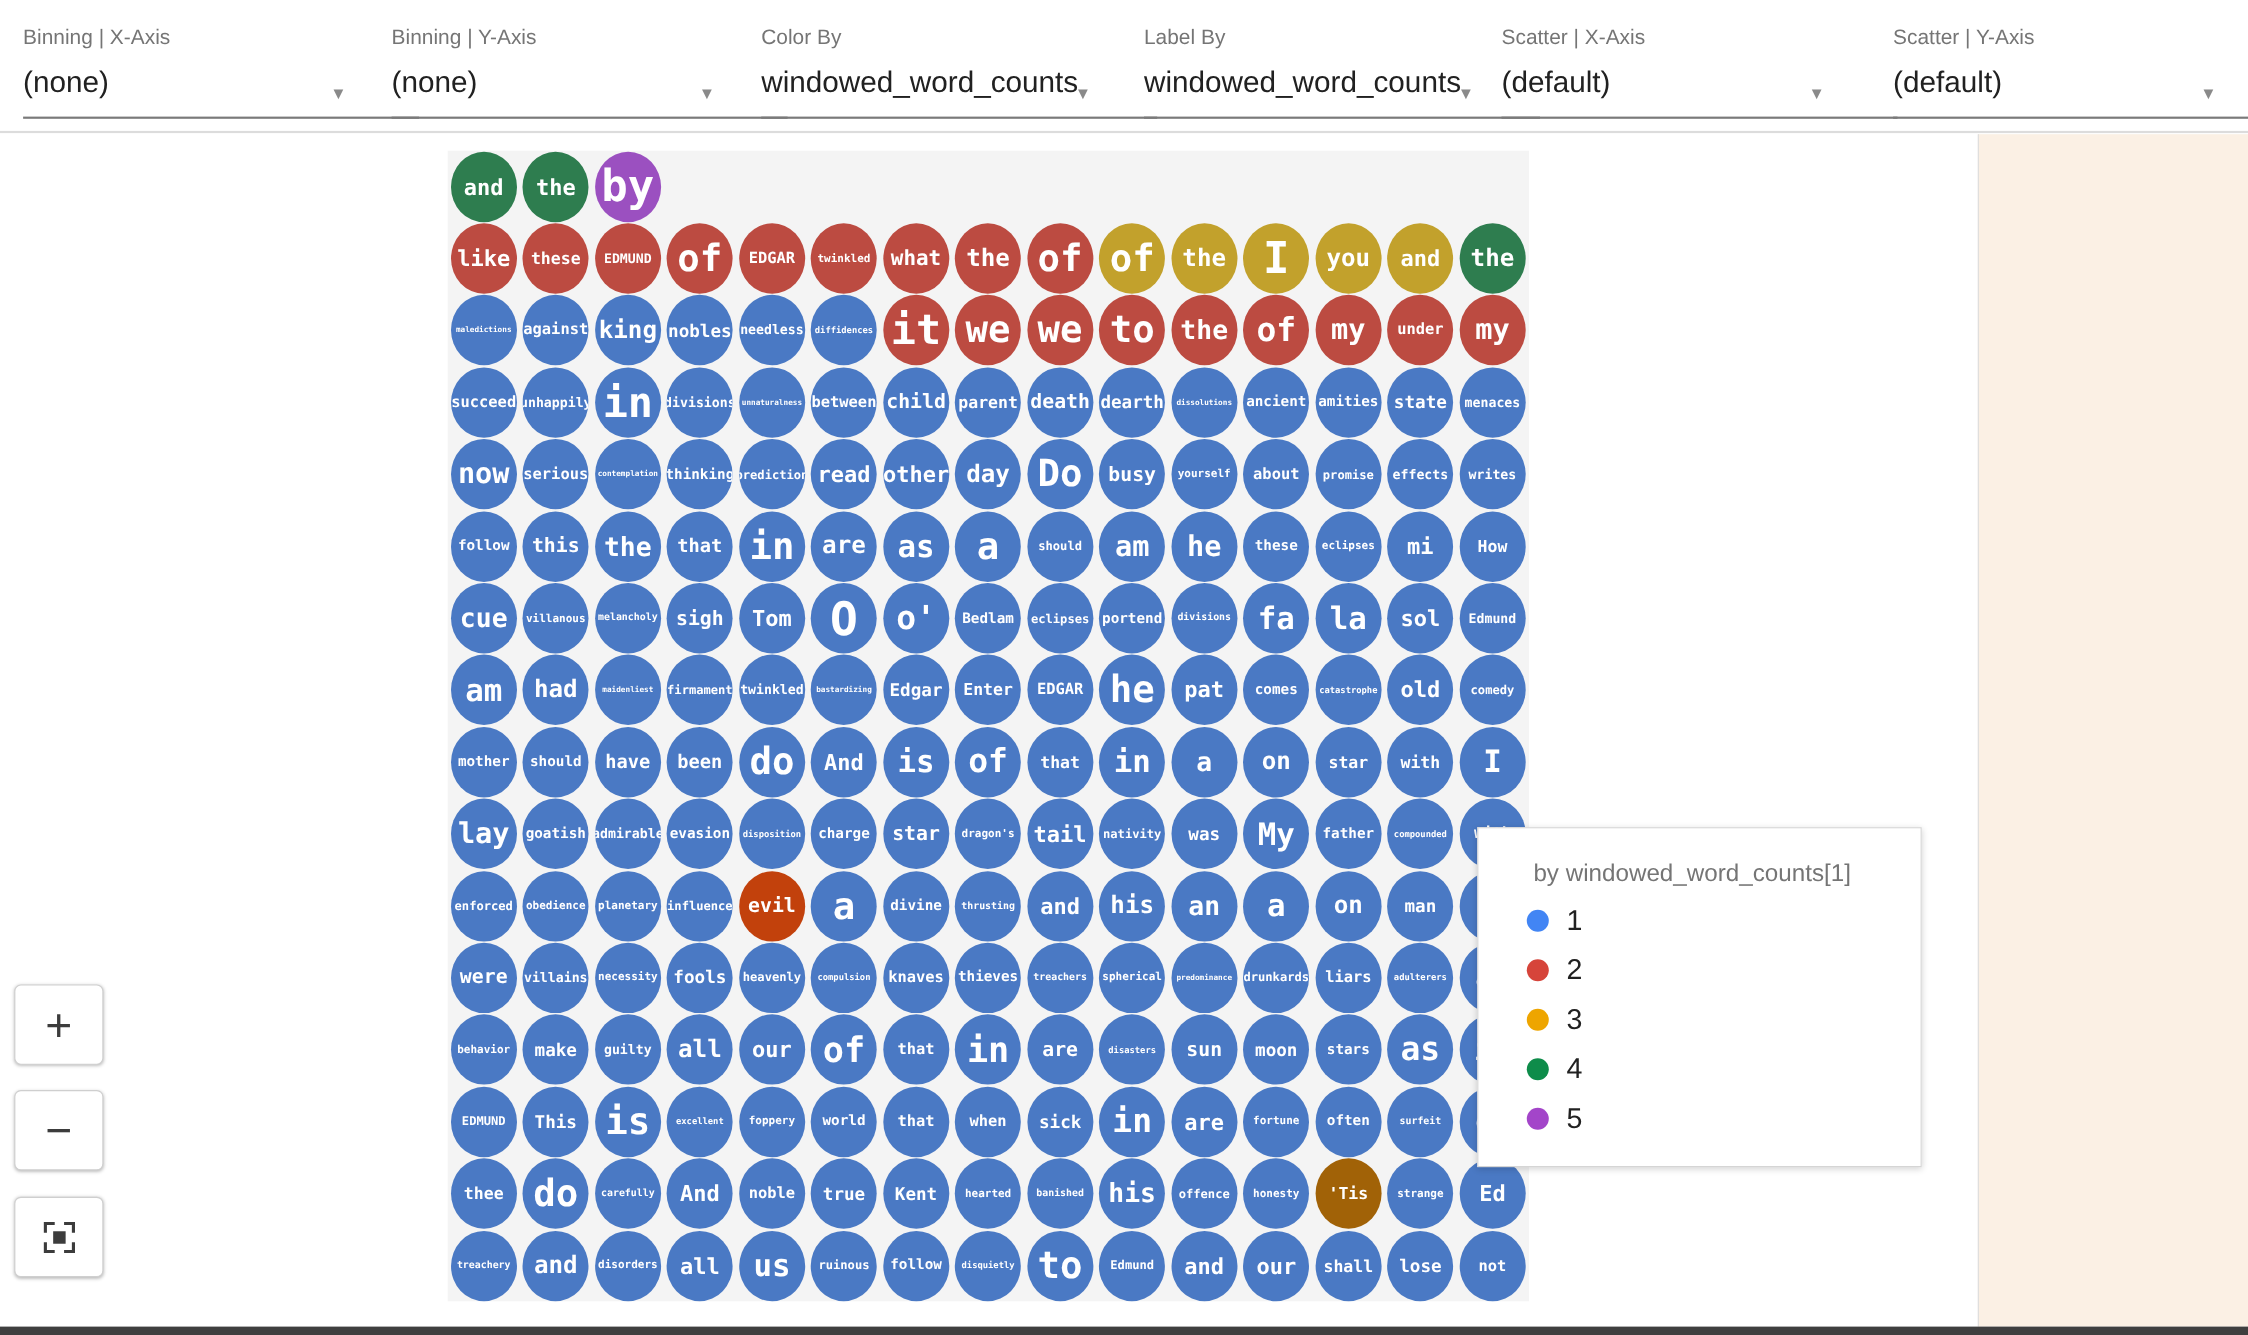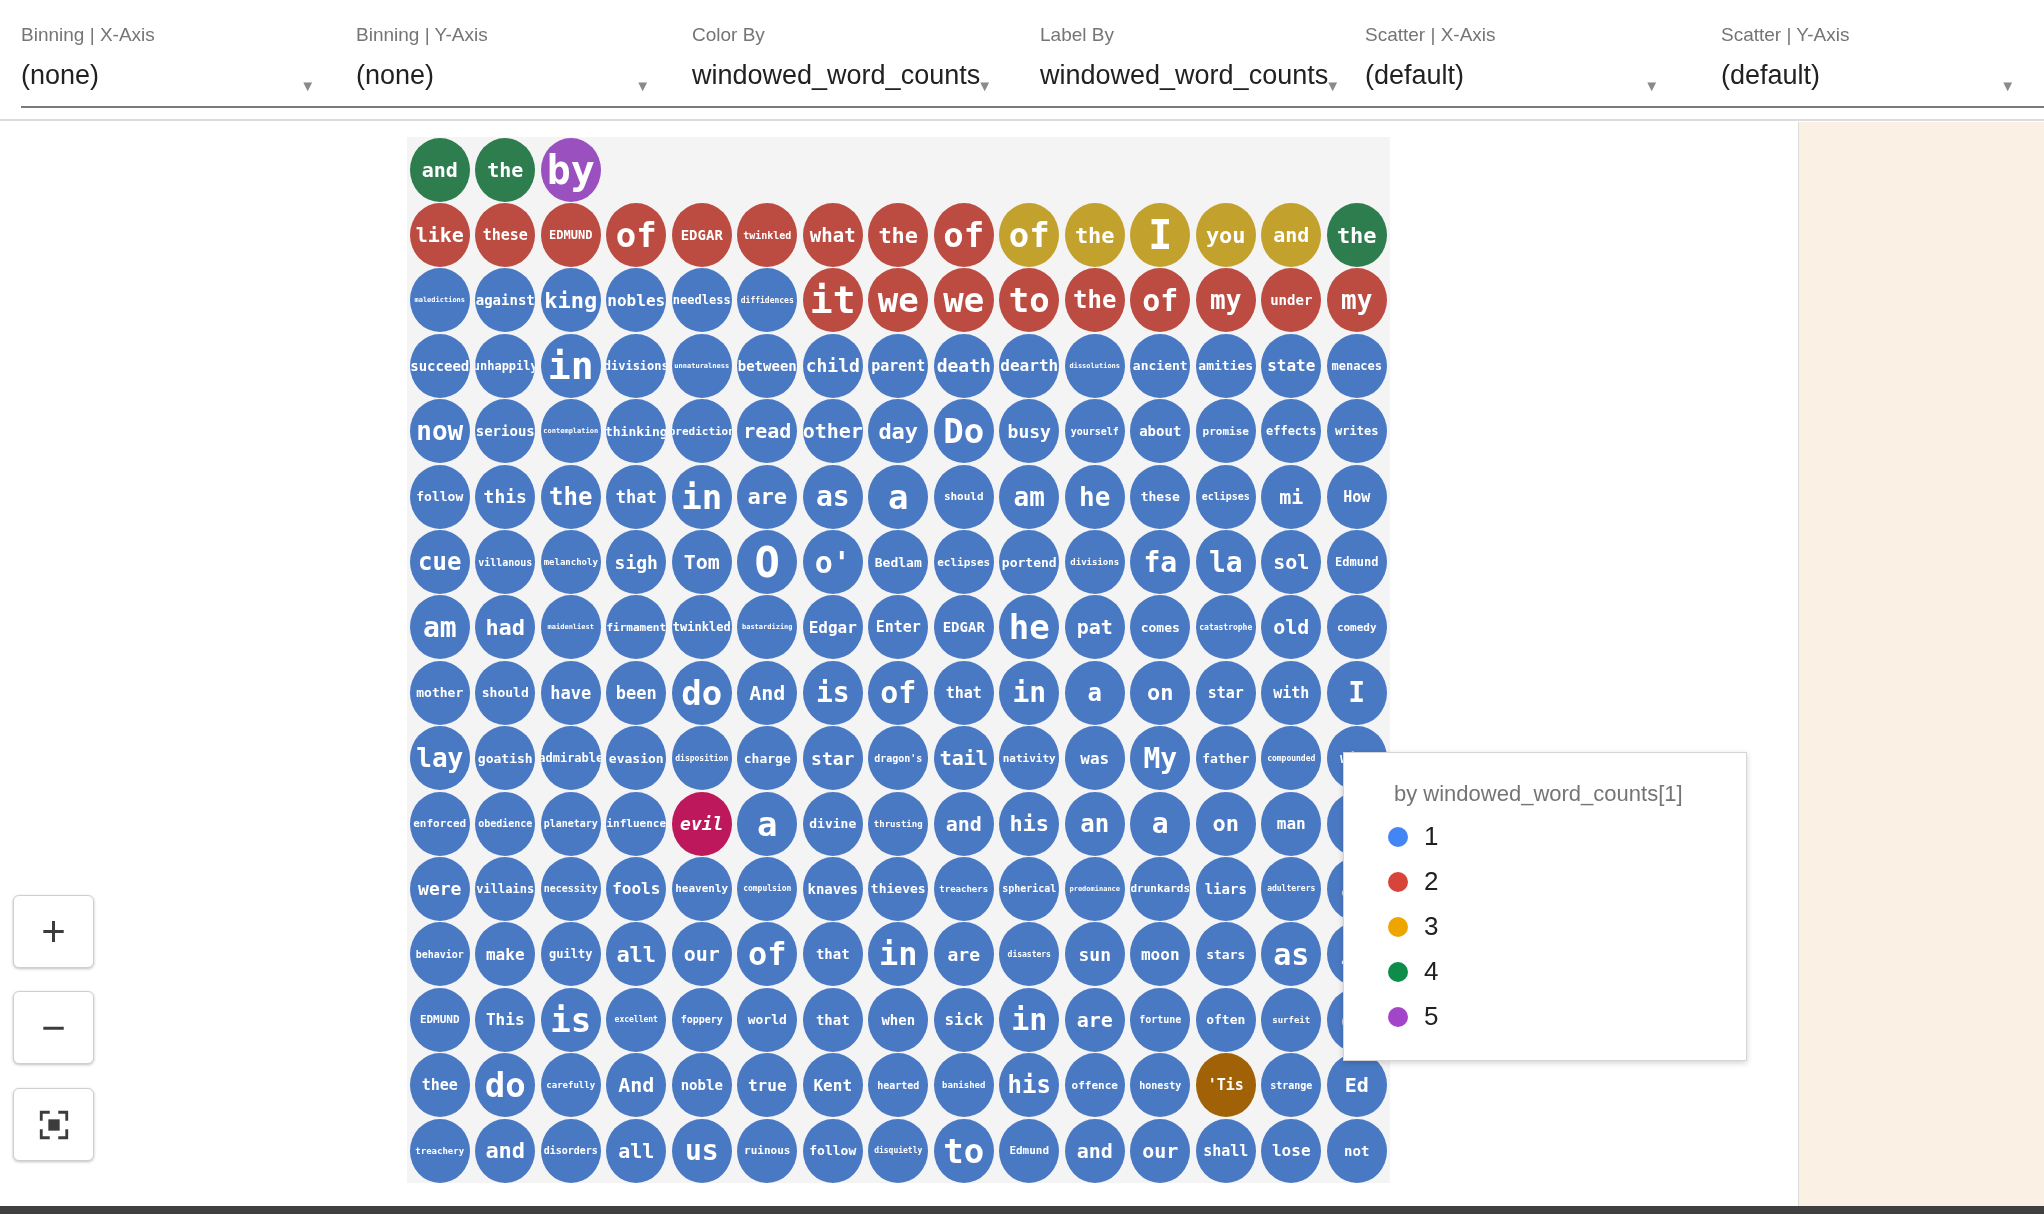--- a/index.html
+++ b/index.html
@@ -537,21 +537,21 @@
         <div class="cell">
           <div class="bubble" style="background: rgb(74, 121, 196); font-size: 10px;">obedience</div>
         </div>
         <div class="cell">
           <div class="bubble" style="background: rgb(74, 121, 196); font-size: 10px;">planetary</div>
         </div>
         <div class="cell">
           <div class="bubble" style="background: rgb(74, 121, 196); font-size: 11px;">influence</div>
         </div>
         <div class="cell">
-          <div class="bubble" style="background: #be185d; font-size: 18px; font-style: italic;">evil</div>
+          <div class="bubble" style="background: #c2410c; font-size: 18px;">evil</div>
         </div>
         <div class="cell">
           <div class="bubble" style="background: rgb(74, 121, 196); font-size: 34px;">a</div>
         </div>
         <div class="cell">
           <div class="bubble" style="background: rgb(74, 121, 196); font-size: 13px;">divine</div>
         </div>
         <div class="cell">
           <div class="bubble" style="background: rgb(74, 121, 196); font-size: 9px;">thrusting</div>
         </div>

